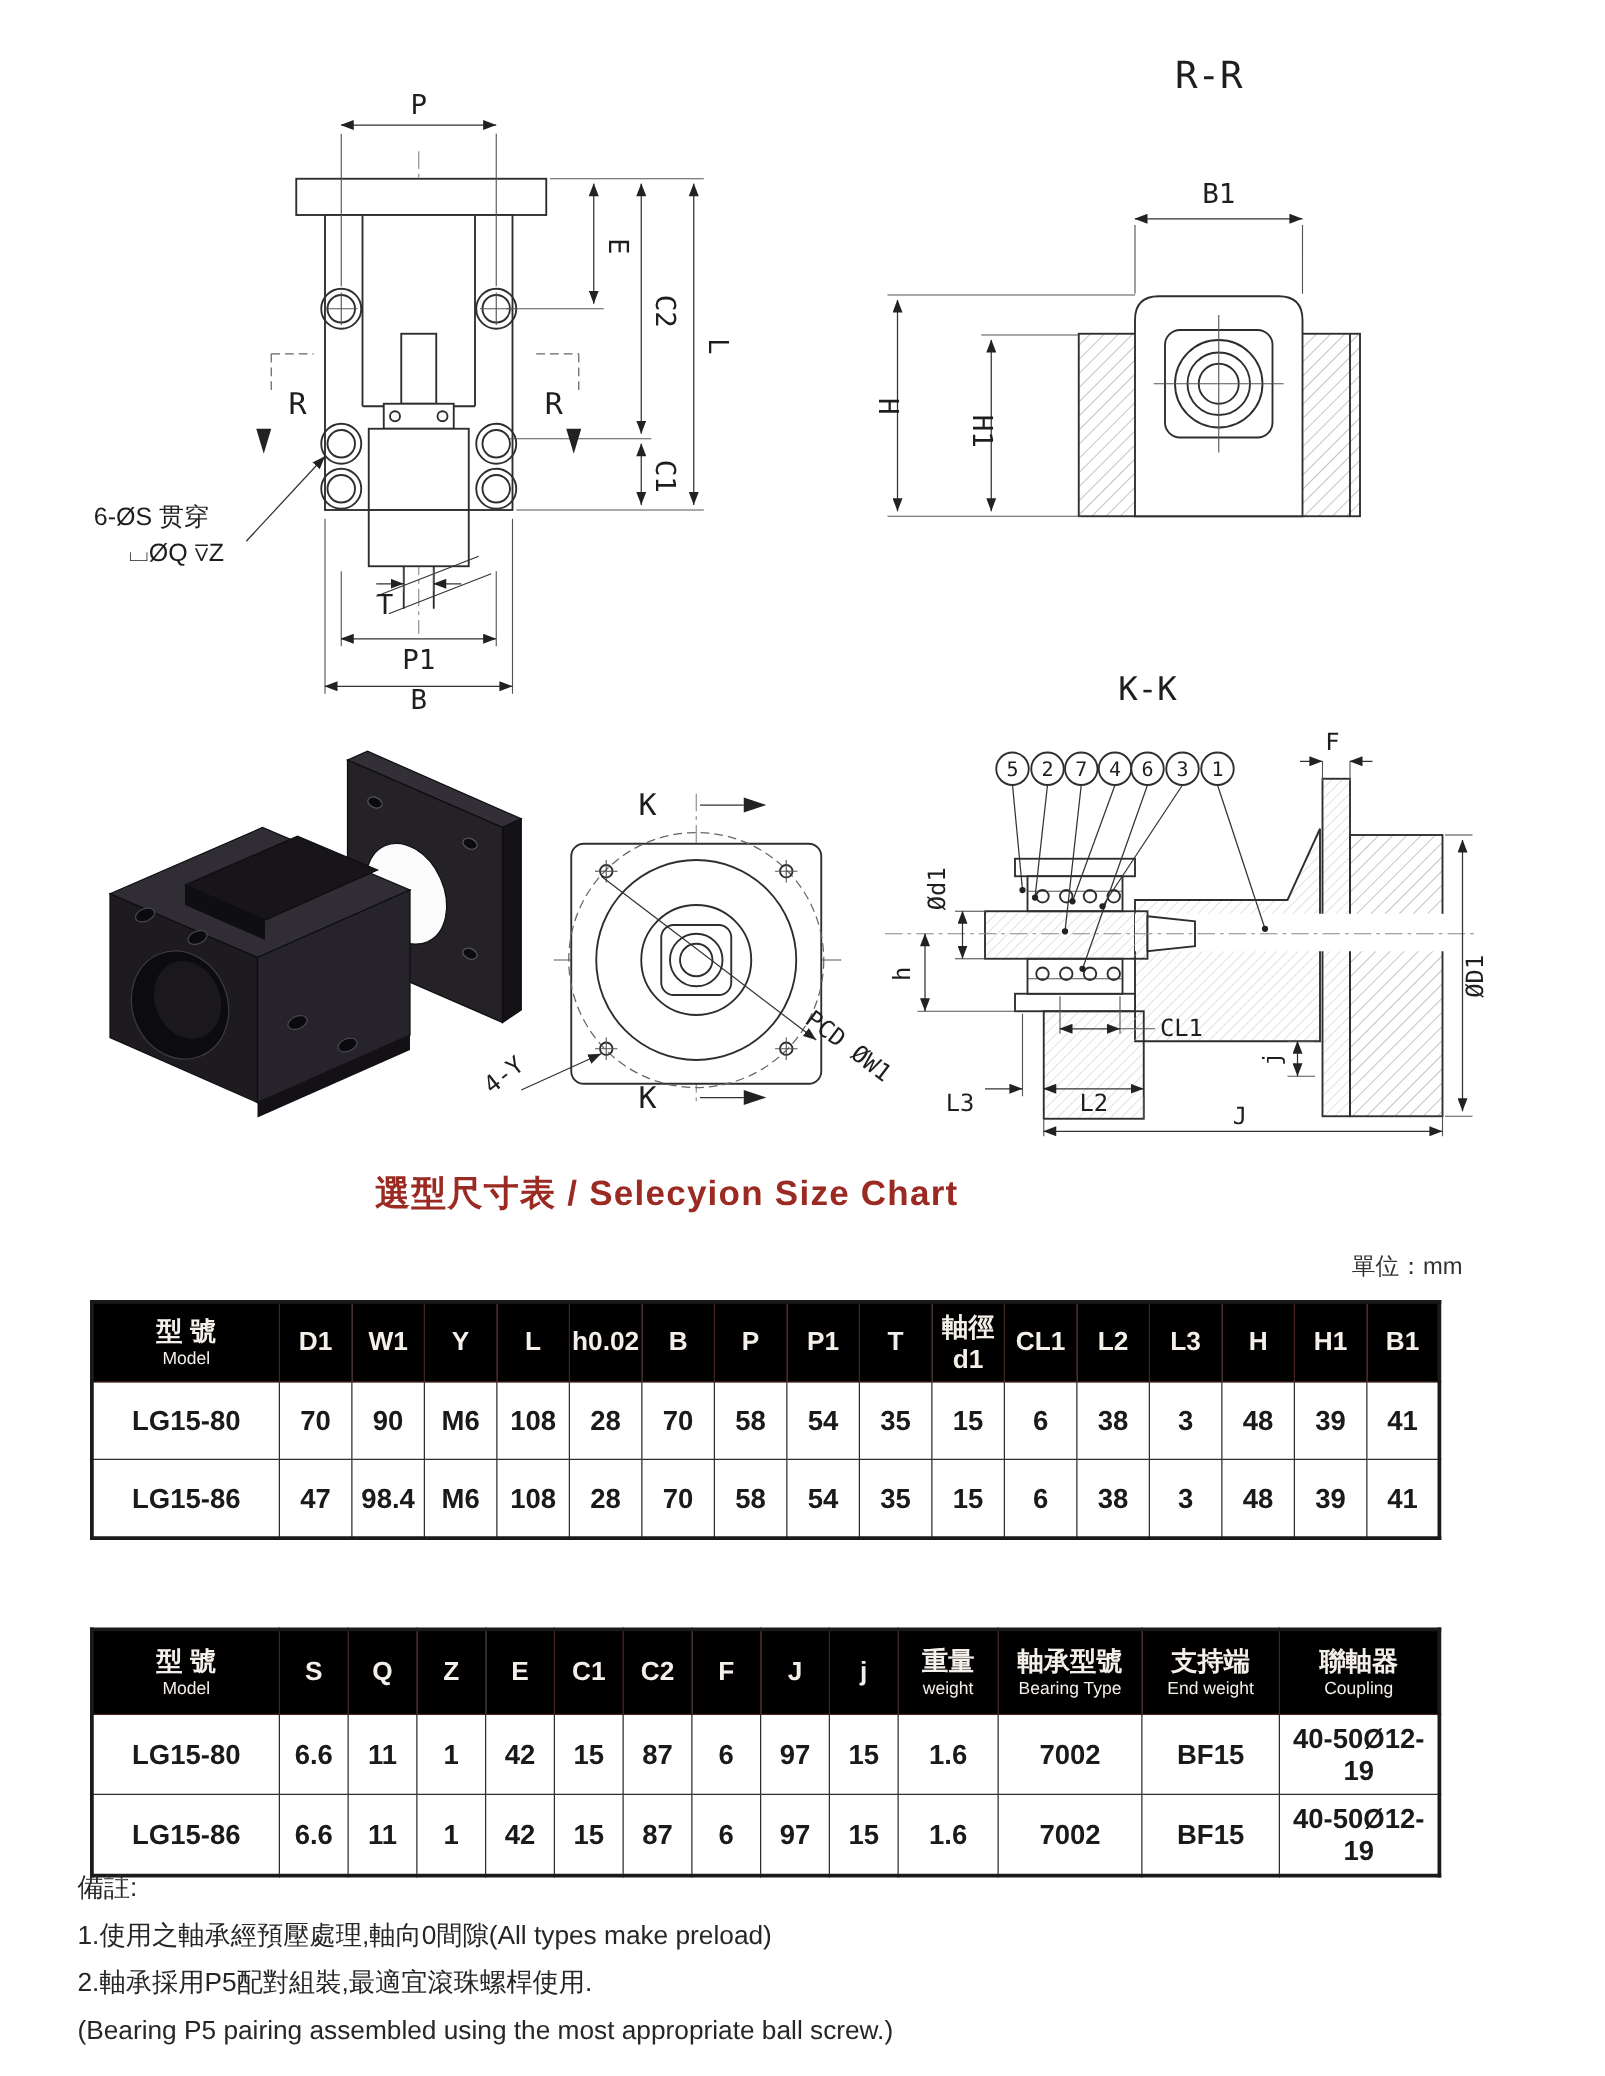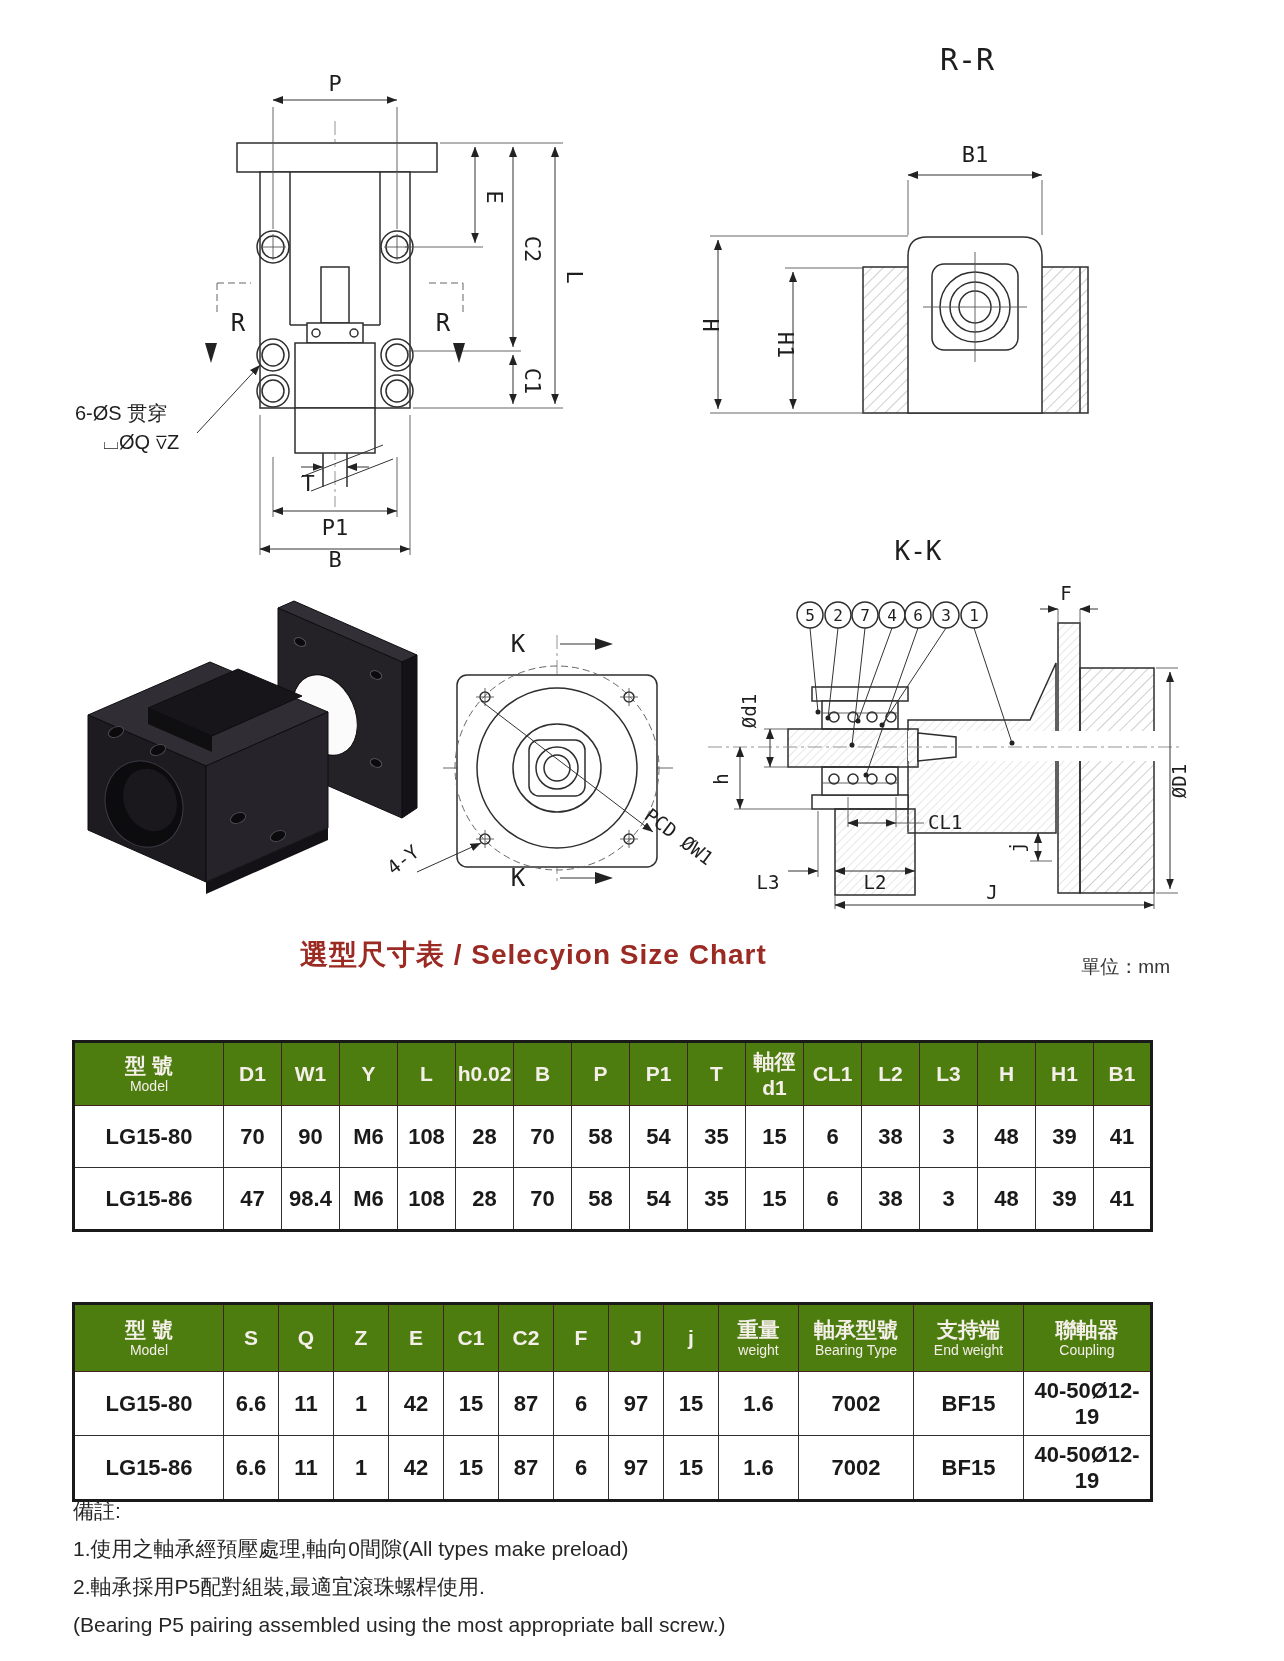--- a/index.html
+++ b/index.html
@@ -17,42 +17,42 @@
   .leader { stroke:#333333; stroke-width:1; fill:none; }
   text.dim { font-family:"DejaVu Sans Mono", monospace; font-size:19px; fill:#1e1e1e; }
   text.dim.big { font-size:22px; }
   text.dim.sec { font-size:24px; }
   text.zhnote { font-family:"Liberation Sans", sans-serif; font-size:20px; fill:#1e1e1e; }
   .secarrow { fill:#222222; stroke:none; }
 
   
   .chart-title { position:absolute; left:300px; top:936px; width:700px; 
                  font-size:28px; font-weight:bold; color:#9b2a23; letter-spacing:1px; }
-  .unit-label  { position:absolute; left:1020px; top:954px; width:150px; text-align:right;
+  .unit-label  { position:absolute; left:1020px; top:1000px; width:150px; text-align:right;
                  font-size:19px; color:#333333; }
 
   
   table.spec { position:absolute; left:72px; border-collapse:collapse; table-layout:fixed;
                width:1078px; border:3px solid #1a1a1a; }
-  table.spec th { background:#4d7c0f; color:#f5efe9; border:1px solid #42211f;
+  table.spec th { background:#000000; color:#f5efe9; border:1px solid #42211f;
                   font-weight:bold; font-size:21px; padding:0; }
   table.spec td { background:#ffffff; color:#1a1a1a; border:1px solid #2f2f2f;
                   text-align:center; font-size:22px; font-weight:600; padding:0; }
   table.spec td.model { font-weight:700; }
   .t1 { top:1040px; }
   .t1 th { height:62px; }
   .t1 td { height:61px; }
   .t2 { top:1302px; }
   .t2 th { height:66px; }
   .t2 td { height:63px; }
   th .zh { font-size:21px; line-height:24px; }
   th .en { font-size:14px; font-weight:normal; line-height:16px; }
 
   
-  .notes { position:absolute; left:73px; top:1492px; font-size:21px; color:#262626;
+  .notes { position:absolute; left:62px; top:1492px; font-size:21px; color:#262626;
            line-height:38px; }
 </style>
 </head>
 <body>
 
 <div class="page">
 
   <svg class="draw" style="left:55px;top:25px" width="570" height="545" viewBox="0 0 570 545">
     <defs>
       <marker id="arE" markerWidth="11" markerHeight="8" refX="10.5" refY="4" orient="auto">

